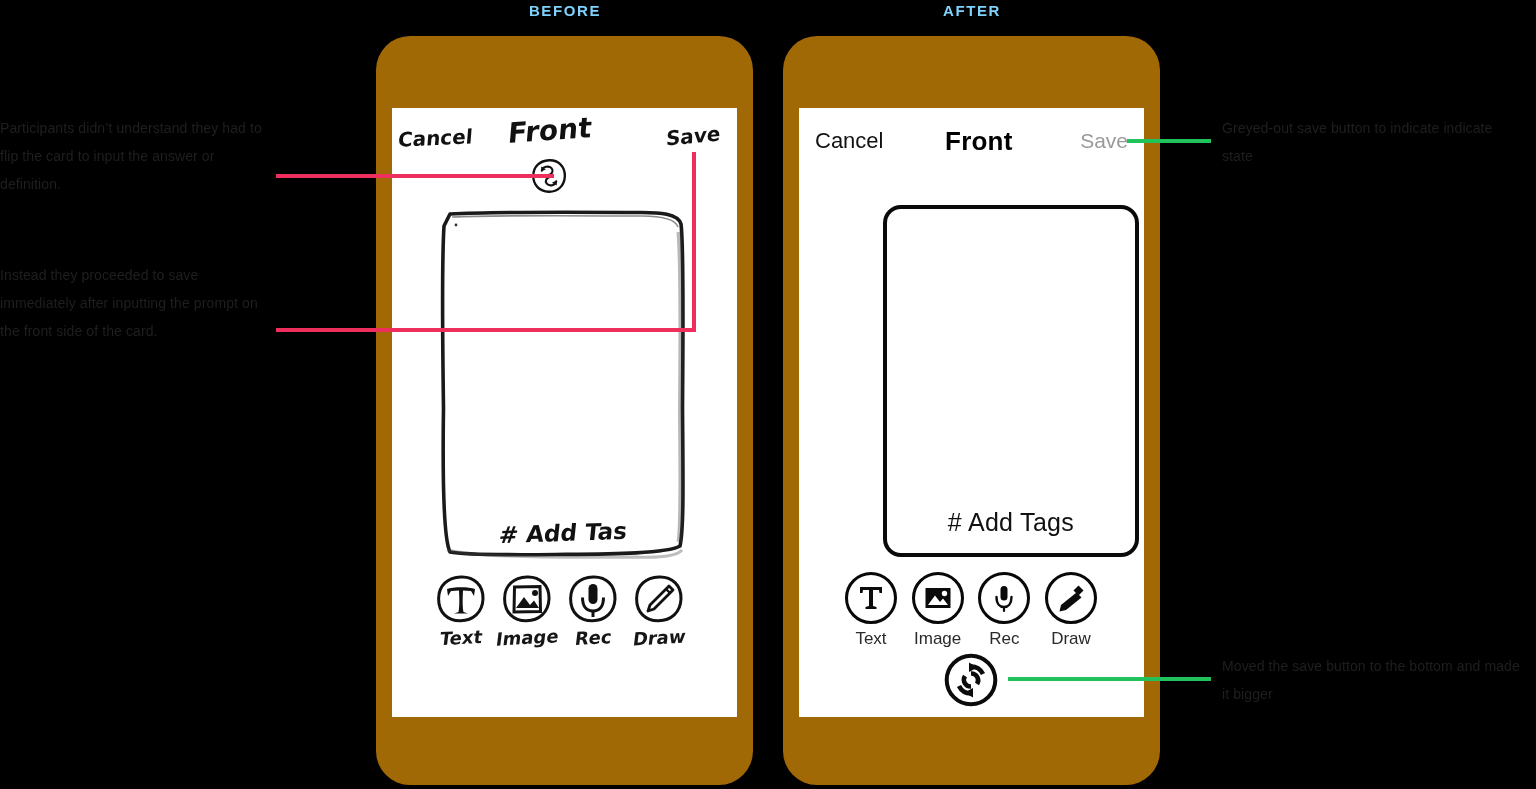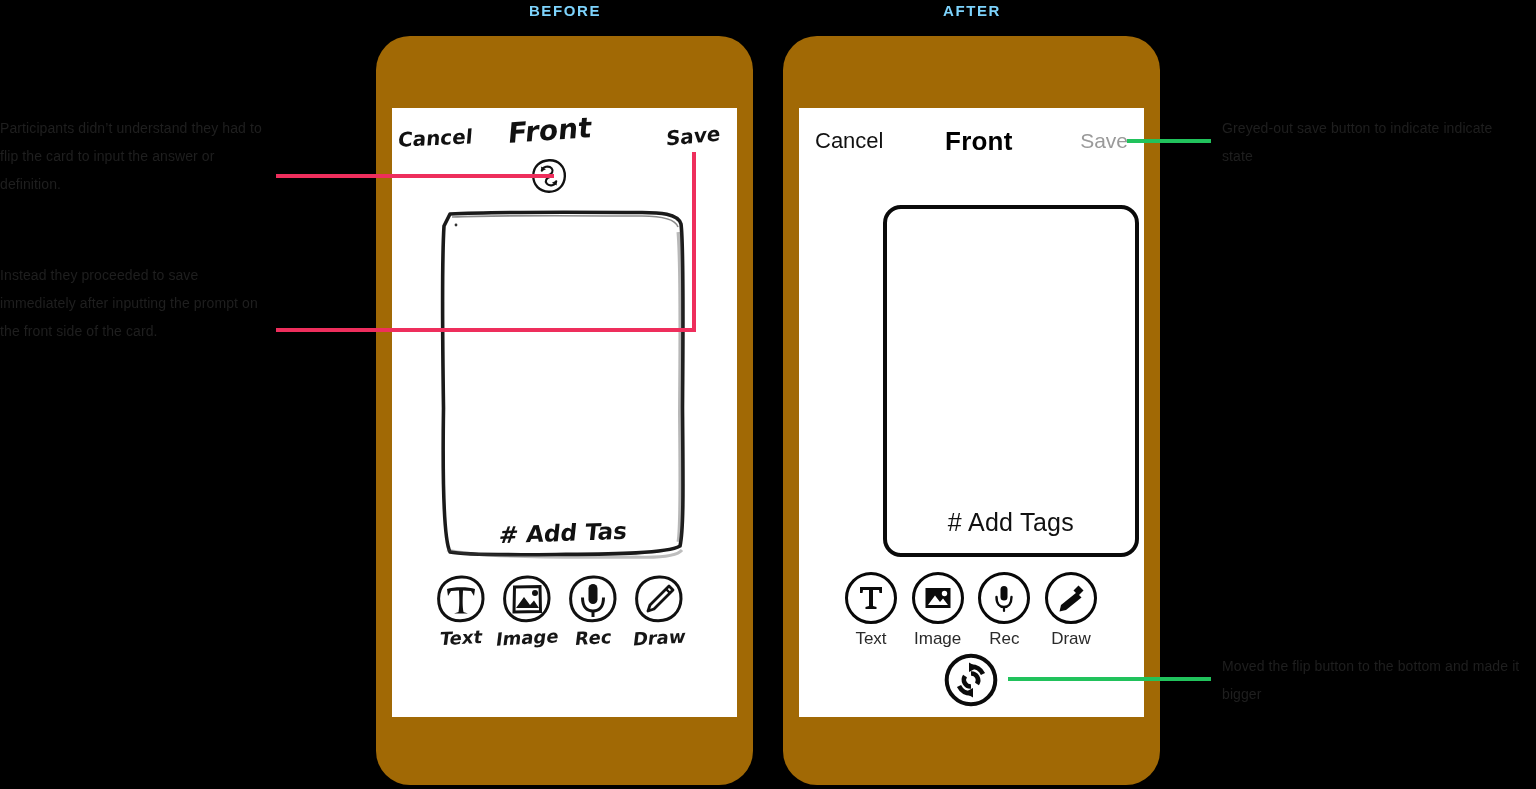--- a/index.html
+++ b/index.html
@@ -365,13 +365,13 @@
 
 <div class="line line-h" id="pink-h-1"></div>
 <div class="line line-h" id="pink-h-2"></div>
 <div class="line line-v" id="pink-v-1"></div>
 <div class="line line-h" id="green-h-1"></div>
 <div class="line line-h" id="green-h-2"></div>
 
 <div class="anno" id="anno-left-1">Participants didn’t understand they had to flip the card to input the answer or definition.</div>
 <div class="anno" id="anno-left-2">Instead they proceeded to save immediately after inputting  the prompt on the front side of the card.</div>
 <div class="anno" id="anno-right-1">Greyed-out save button to indicate indicate state</div>
-<div class="anno" id="anno-right-2">Moved the flip button to the bottom and made it bigger</div>
+<div class="anno" id="anno-right-2">Moved the save button to the bottom and made it bigger</div>
 
 </body></html>

